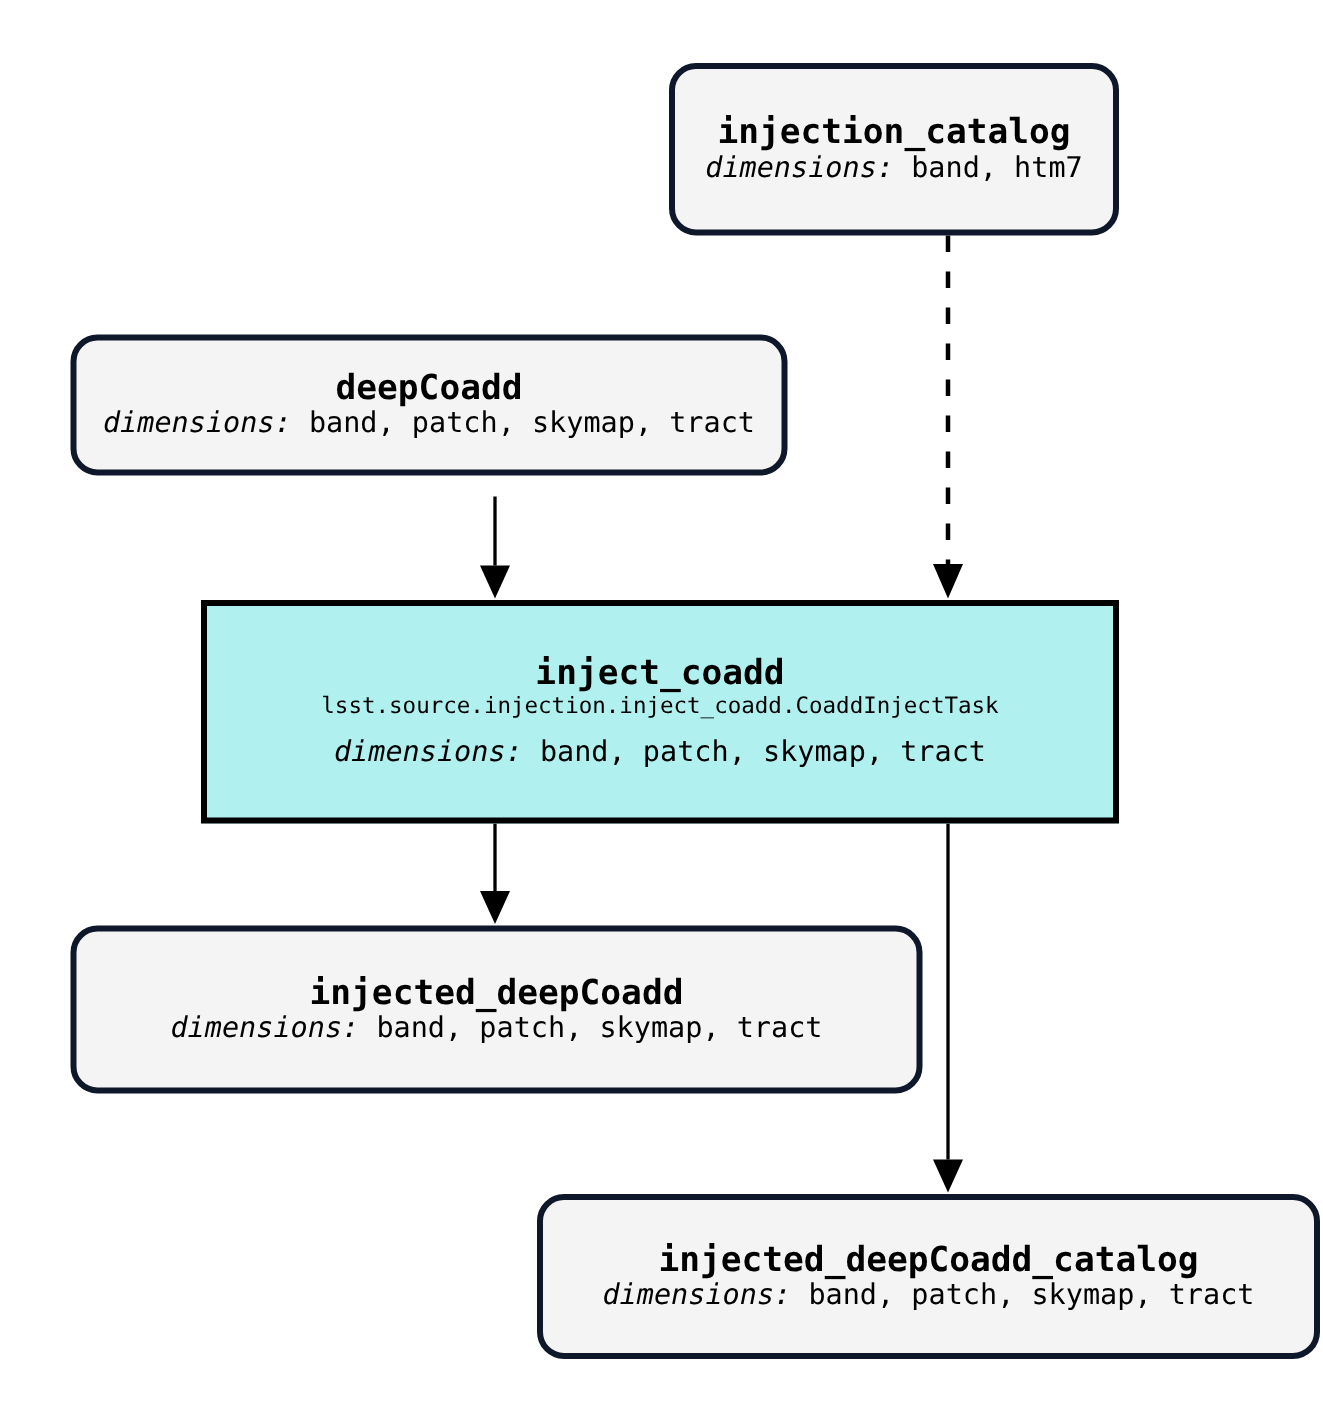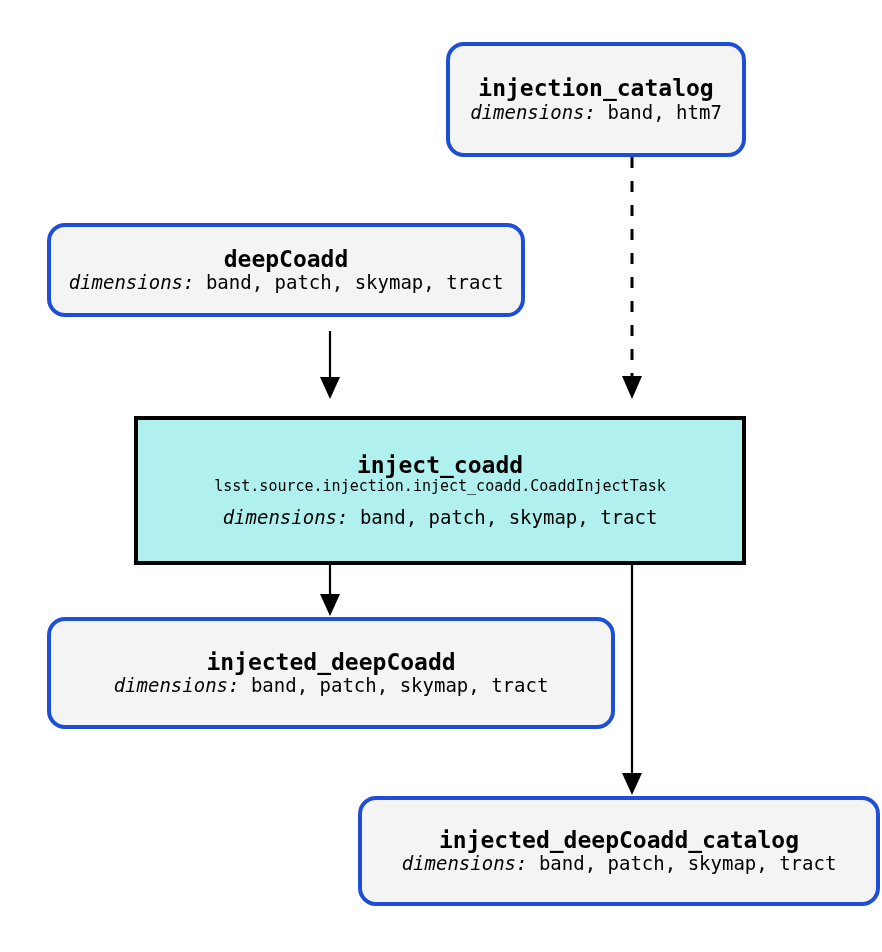--- a/index.html
+++ b/index.html
@@ -29,21 +29,21 @@
     position: absolute;
     box-sizing: border-box;
     display: flex;
     flex-direction: column;
     align-items: center;
     justify-content: center;
     text-align: center;
   }
   .node.dataset {
     background: #f4f4f4;
-    border: 4px solid #1d4ed8;
+    border: 4px solid #0f172a;
     border-radius: 18px;
   }
   .node.task {
     background: #b0f0ee;
     border: 4px solid #000000;
     border-radius: 0;
   }
   .node-title {
     font-family: "DejaVu Sans Mono", monospace;
     font-weight: bold;
@@ -122,21 +122,21 @@
     </div>
   </div>
 
   <div class="node dataset" style="left:47px; top:223px; width:478px; height:94px;">
     <div class="node-title">deepCoadd</div>
     <div class="node-dims">
       <span class="dims-label">dimensions:</span><span class="dims-value"> band, patch, skymap, tract</span>
     </div>
   </div>
 
-  <div class="node task" style="left:134px; top:416px; width:612px; height:149px;">
+  <div class="node task" style="left:134px; top:400px; width:612px; height:149px;">
     <div class="node-title">inject_coadd</div>
     <div class="node-subtitle">lsst.source.injection.inject_coadd.CoaddInjectTask</div>
     <div class="node-dims">
       <span class="dims-label">dimensions:</span><span class="dims-value"> band, patch, skymap, tract</span>
     </div>
   </div>
 
   <div class="node dataset" style="left:47px; top:617px; width:568px; height:112px;">
     <div class="node-title">injected_deepCoadd</div>
     <div class="node-dims">

